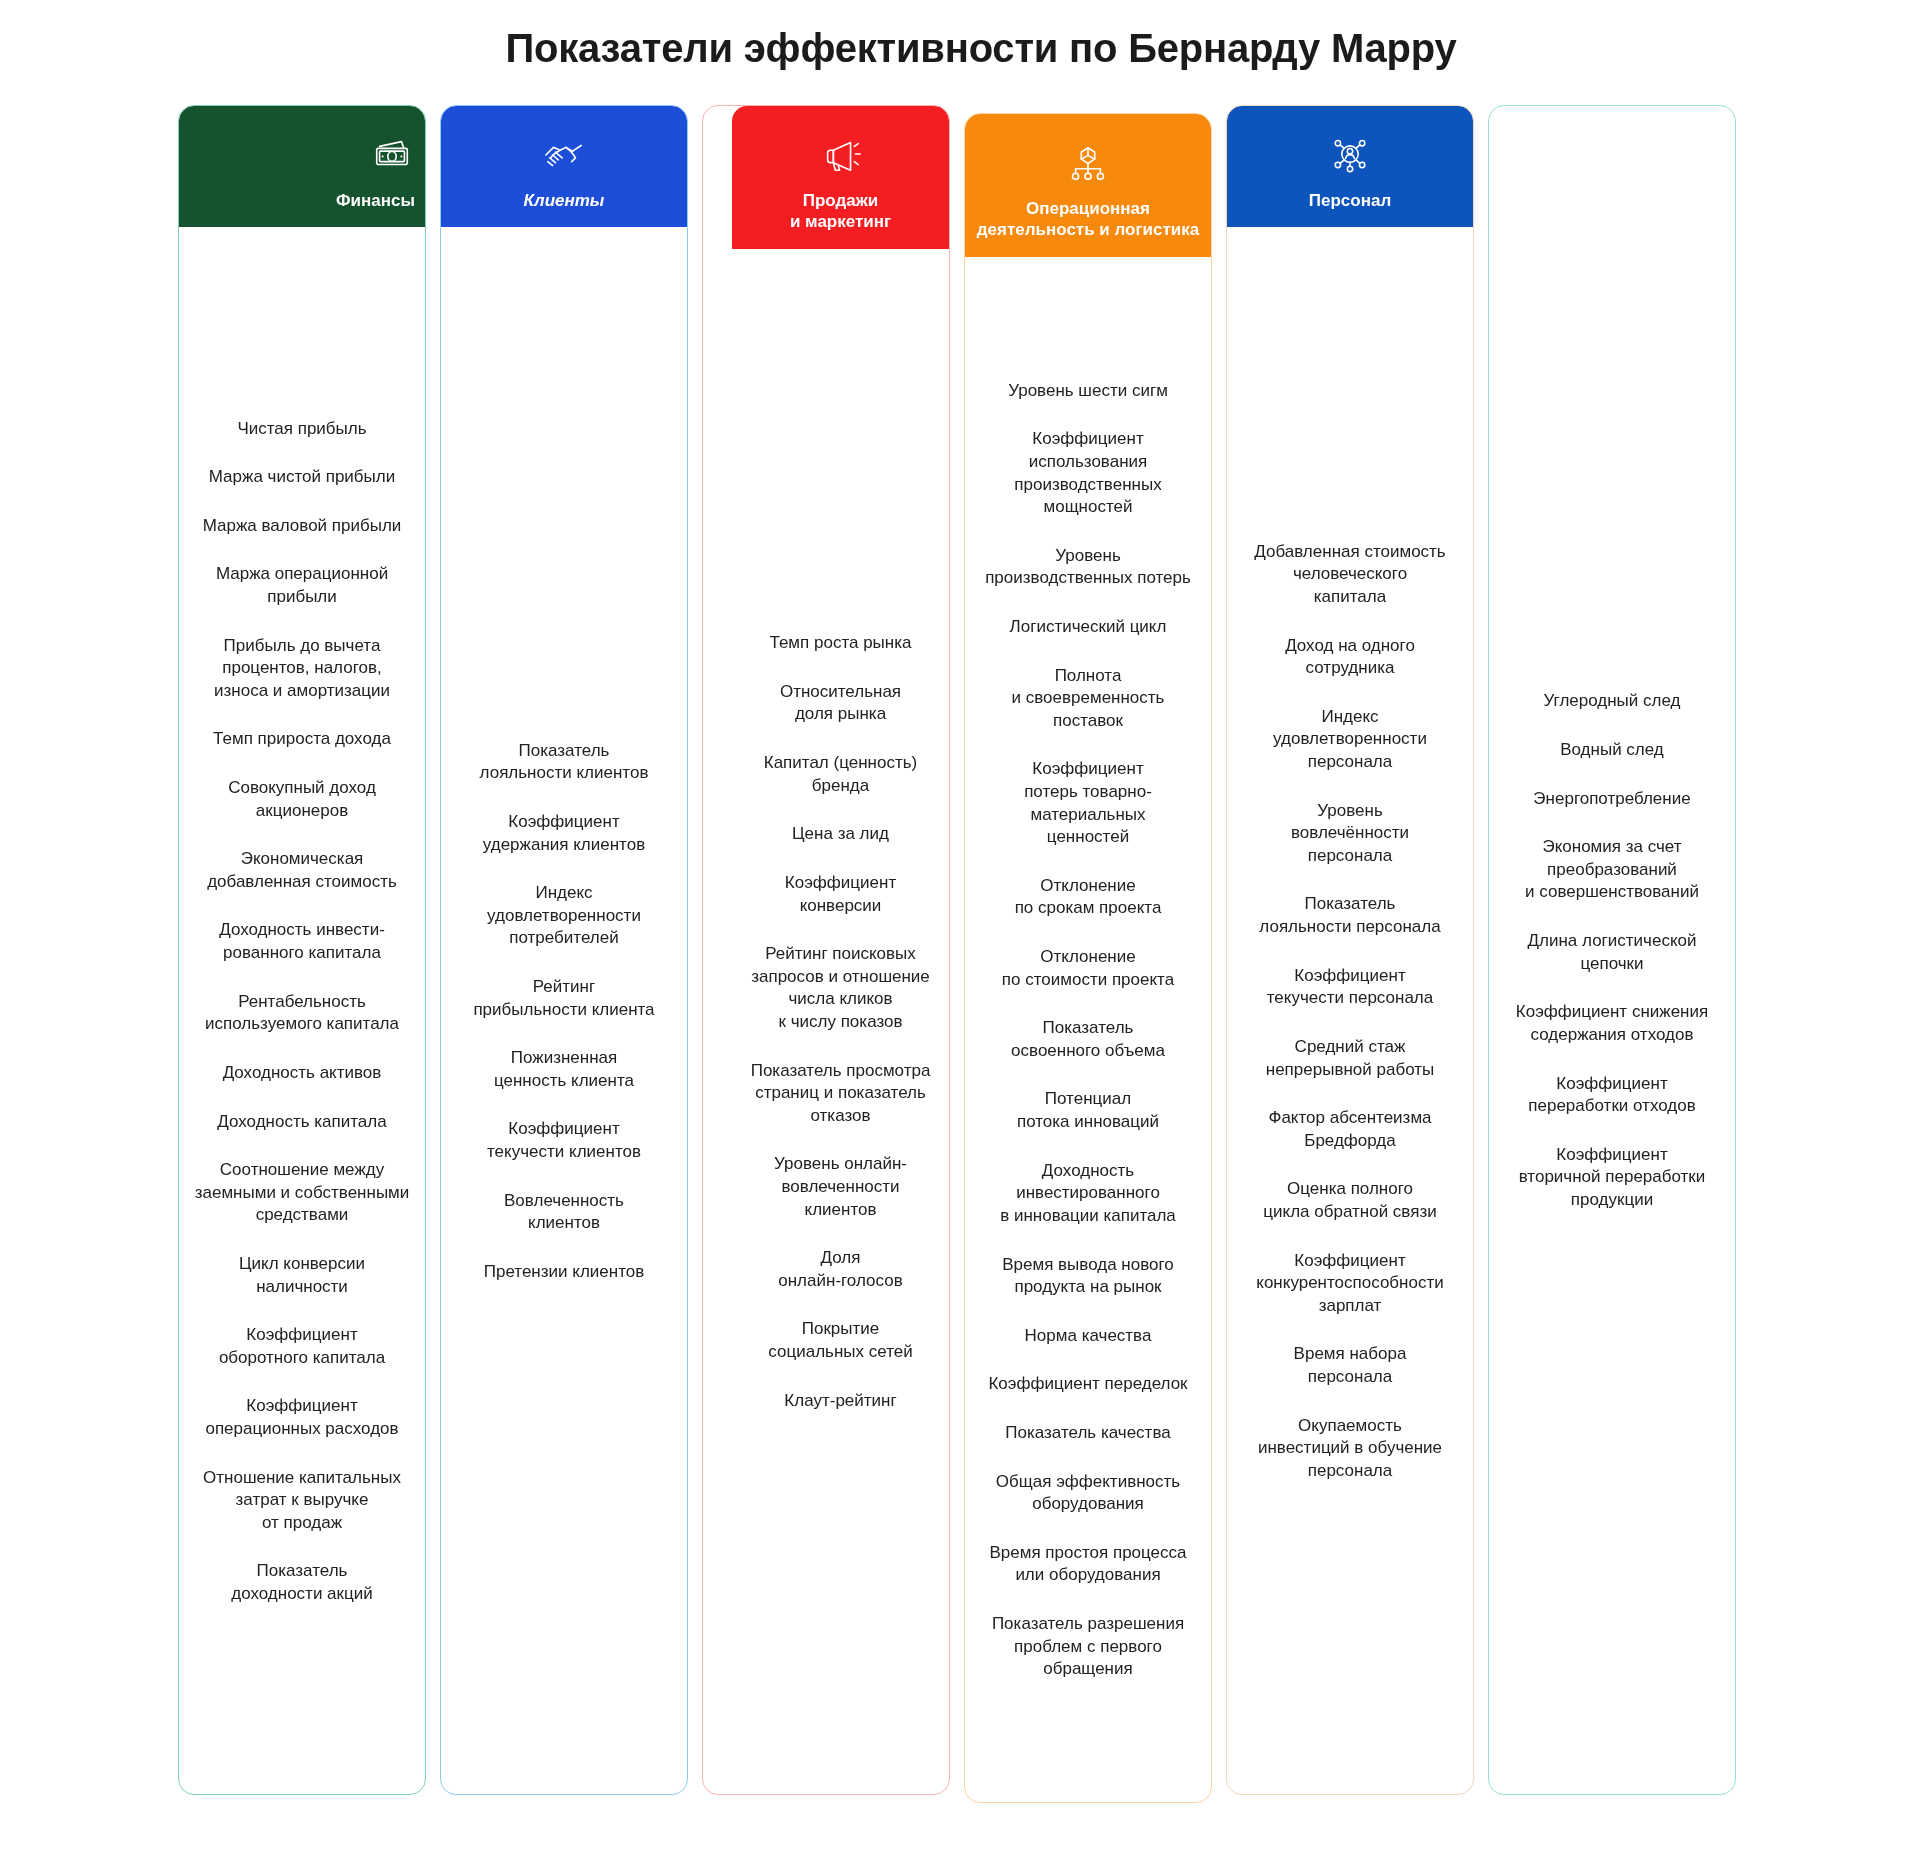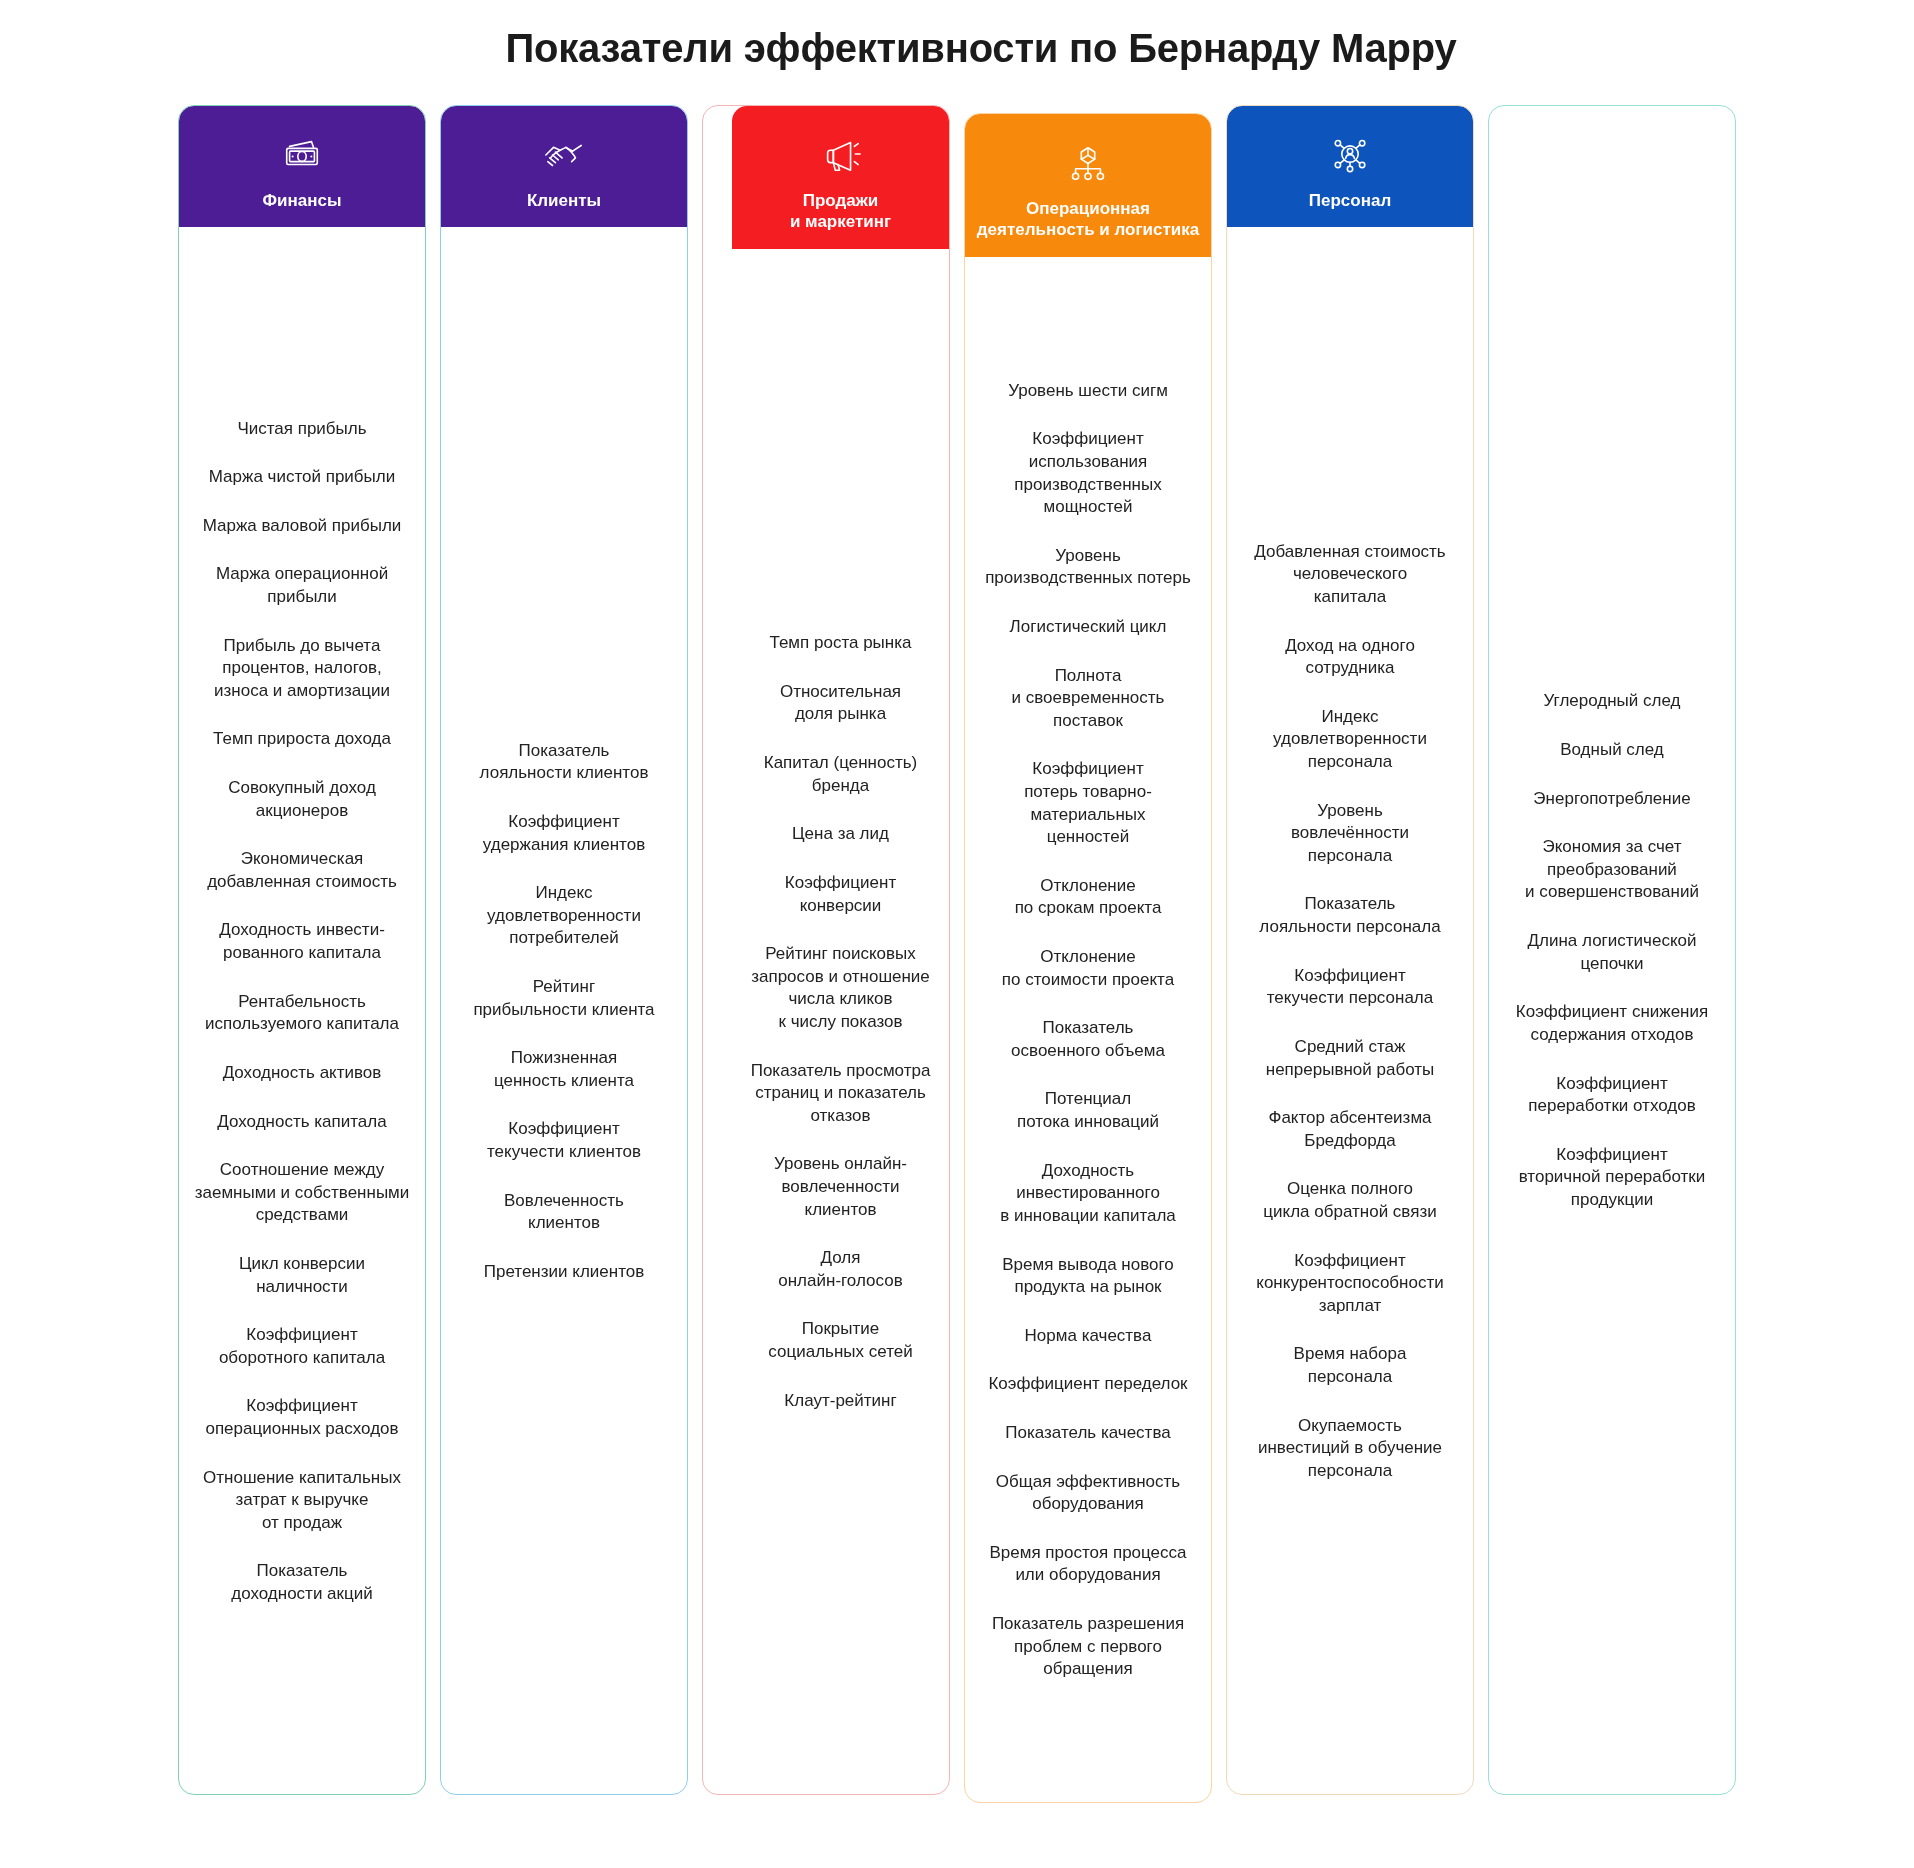--- a/index.html
+++ b/index.html
@@ -111,21 +111,21 @@
 </style>
 </head>
 <body>
 
 <div class="page">
 
   <h1 class="page-title">Показатели эффективности по Бернарду Марру</h1>
 
   <div class="columns">
       <div class="col c0" style="border-color: rgb(127, 210, 182);">
-        <div class="col-head" style="background: #4c1d95;">
+        <div class="col-head" style="background: #14532d; align-items: flex-end;">
           <div class="col-icon">
             <svg width="46" height="42" viewBox="0 0 48 44" fill="none" stroke="#ffffff" stroke-width="1.7" stroke-linecap="round" stroke-linejoin="round">
               <path d="M11 13 L34 8 L36 14"></path>
               <rect x="8" y="15" width="32" height="17" rx="1.5"></rect>
               <rect x="11" y="18" width="26" height="11" rx="1"></rect>
               <ellipse cx="24" cy="23.5" rx="4.4" ry="5.2"></ellipse>
               <circle cx="14.2" cy="23.5" r="1.1" fill="#ffffff" stroke="none"></circle>
               <circle cx="33.8" cy="23.5" r="1.1" fill="#ffffff" stroke="none"></circle>
             </svg>
           </div>
@@ -161,21 +161,21 @@
           <div class="item">Коэффициент
 операционных расходов</div>
           <div class="item">Отношение капитальных
 затрат к выручке
 от продаж</div>
           <div class="item">Показатель
 доходности акций</div>
         </div>
       </div>
       <div class="col c1" style="border-color: rgb(142, 205, 238);">
-        <div class="col-head" style="background: #4c1d95;">
+        <div class="col-head" style="background: #1d4ed8; font-style: italic;">
           <div class="col-icon">
             <svg width="46" height="42" viewBox="0 0 48 44" fill="none" stroke="#ffffff" stroke-width="1.7" stroke-linecap="round" stroke-linejoin="round">
               <path d="M5 22 L13 14 L20 17 L26 14 L33 18"></path>
               <path d="M33 18 L42 12"></path>
               <path d="M12 22 L18 27"></path>
               <path d="M15 19 L22 25"></path>
               <path d="M9 25 L15 30"></path>
               <path d="M7 29 L12 33"></path>
               <path d="M26 14 C30 17 34 21 36 25 L32 29"></path>
               <path d="M20 17 C16 19 12 22 10 25"></path>

